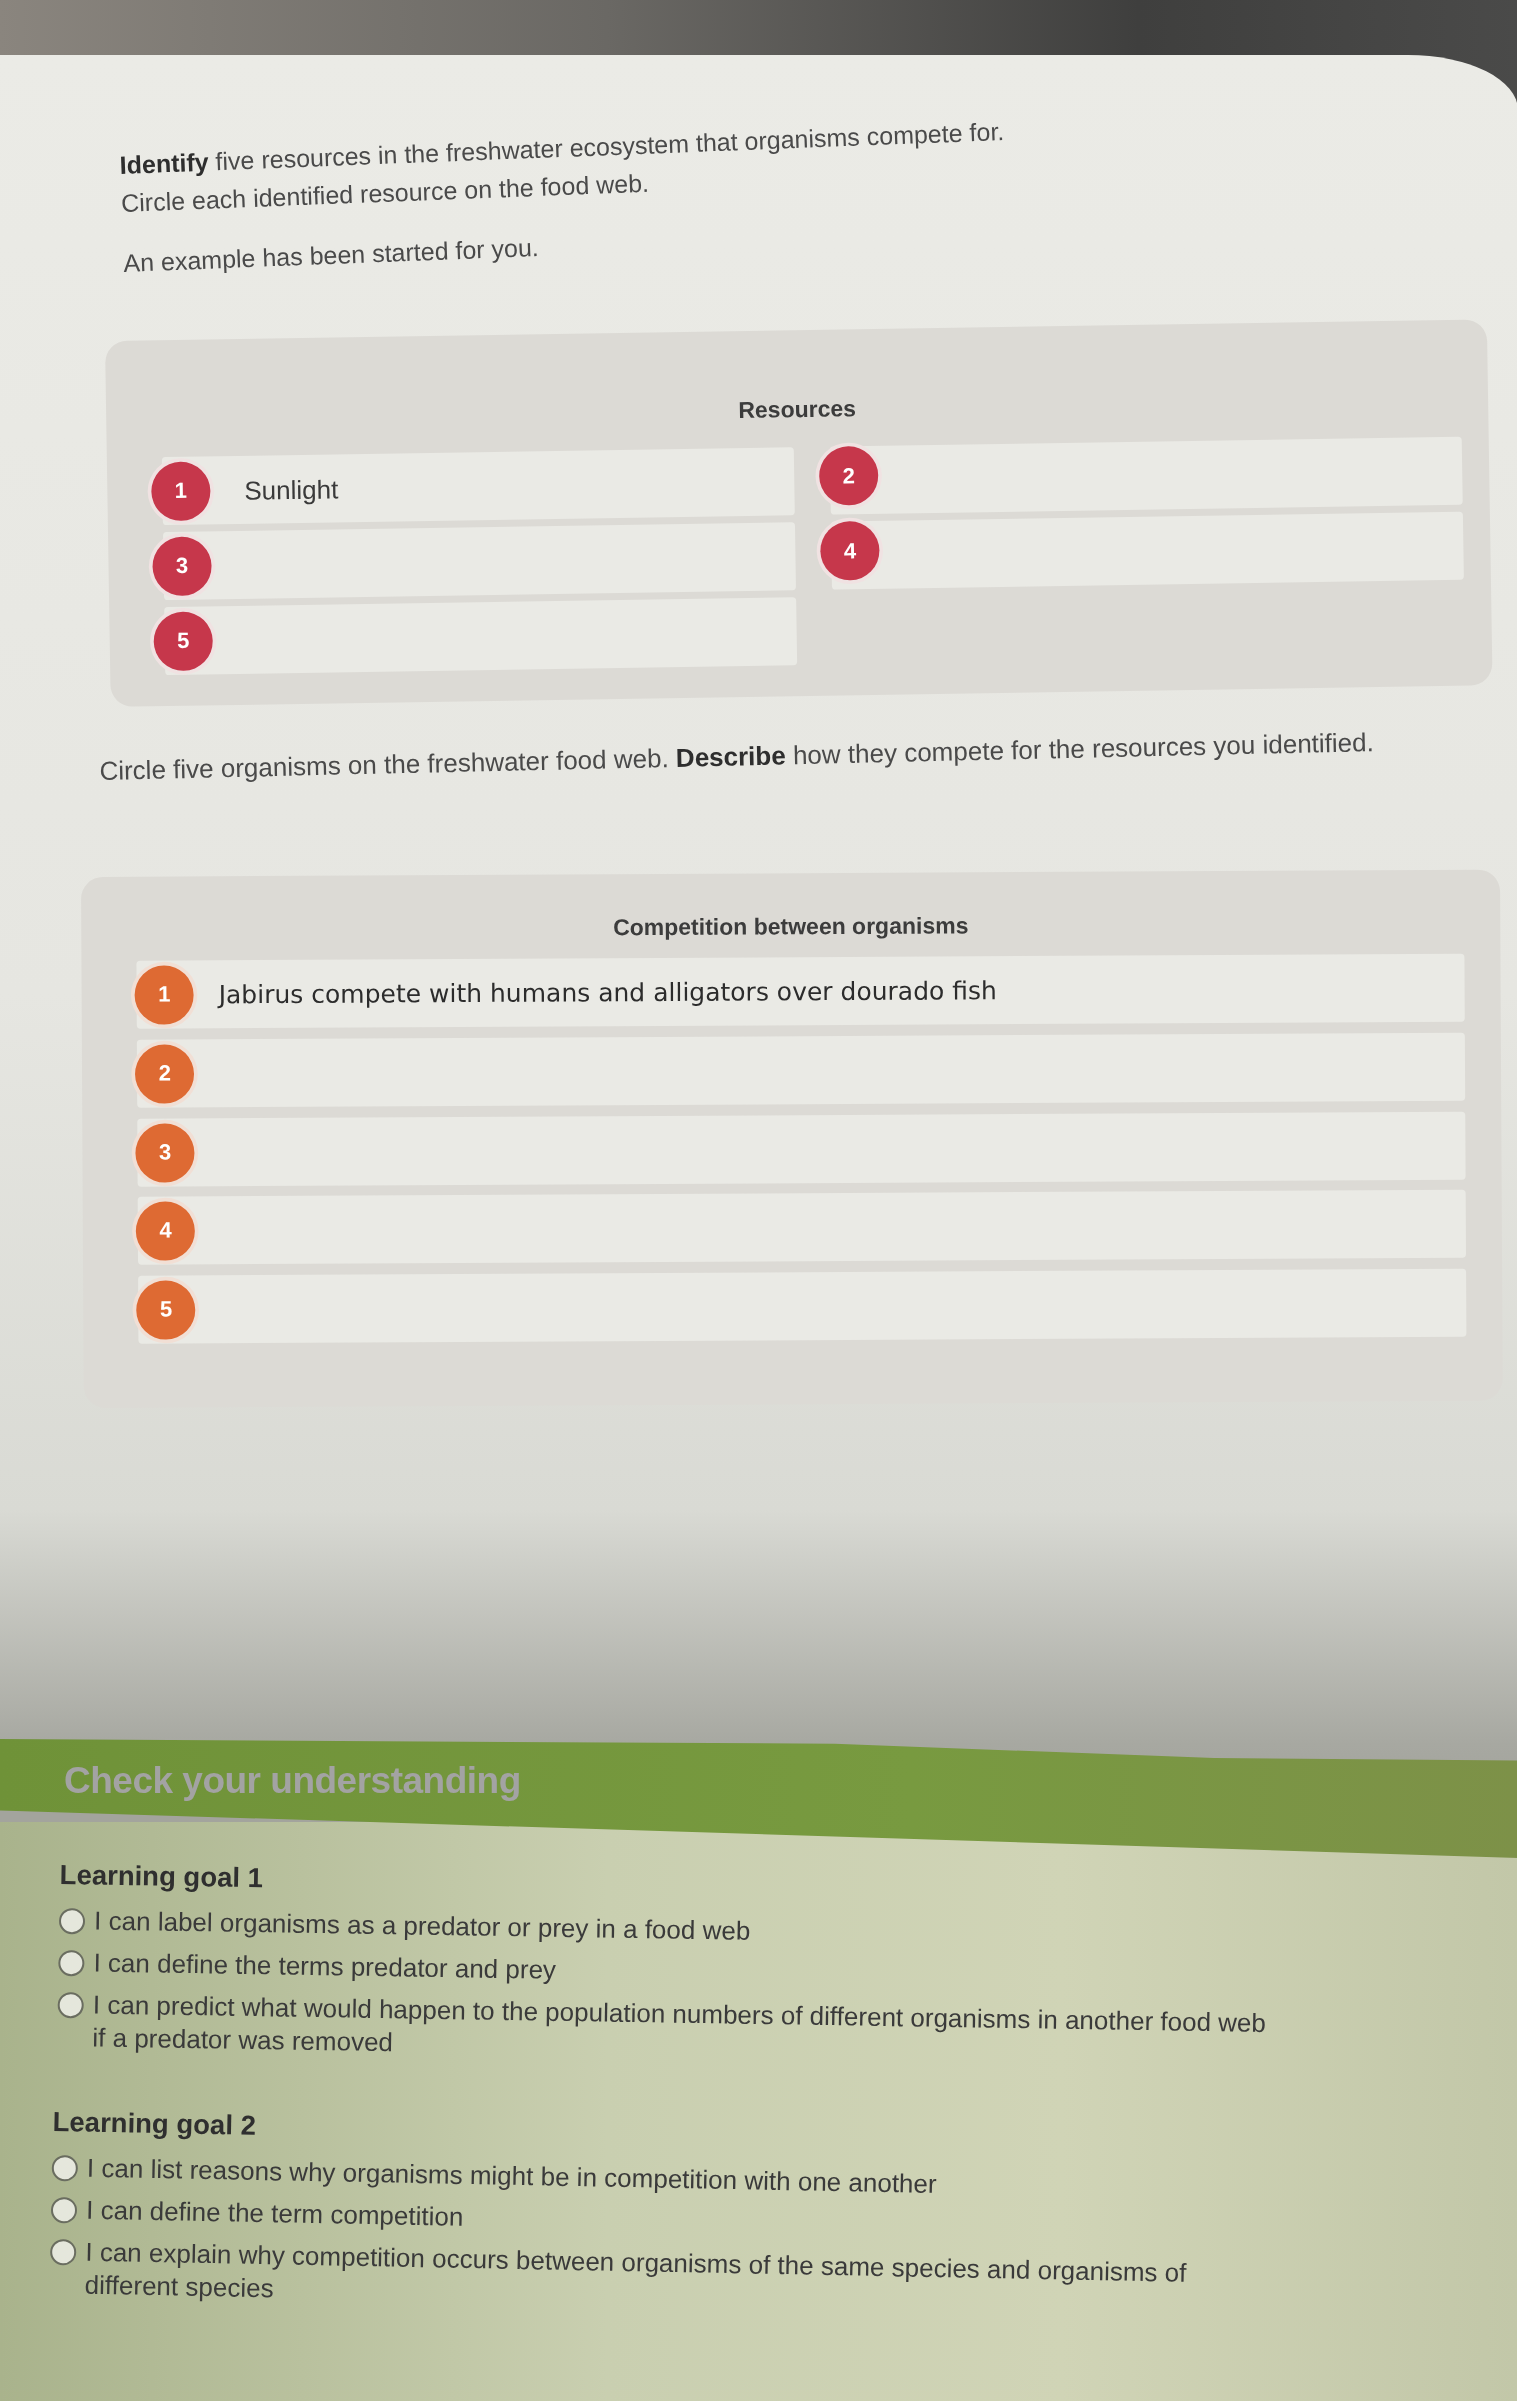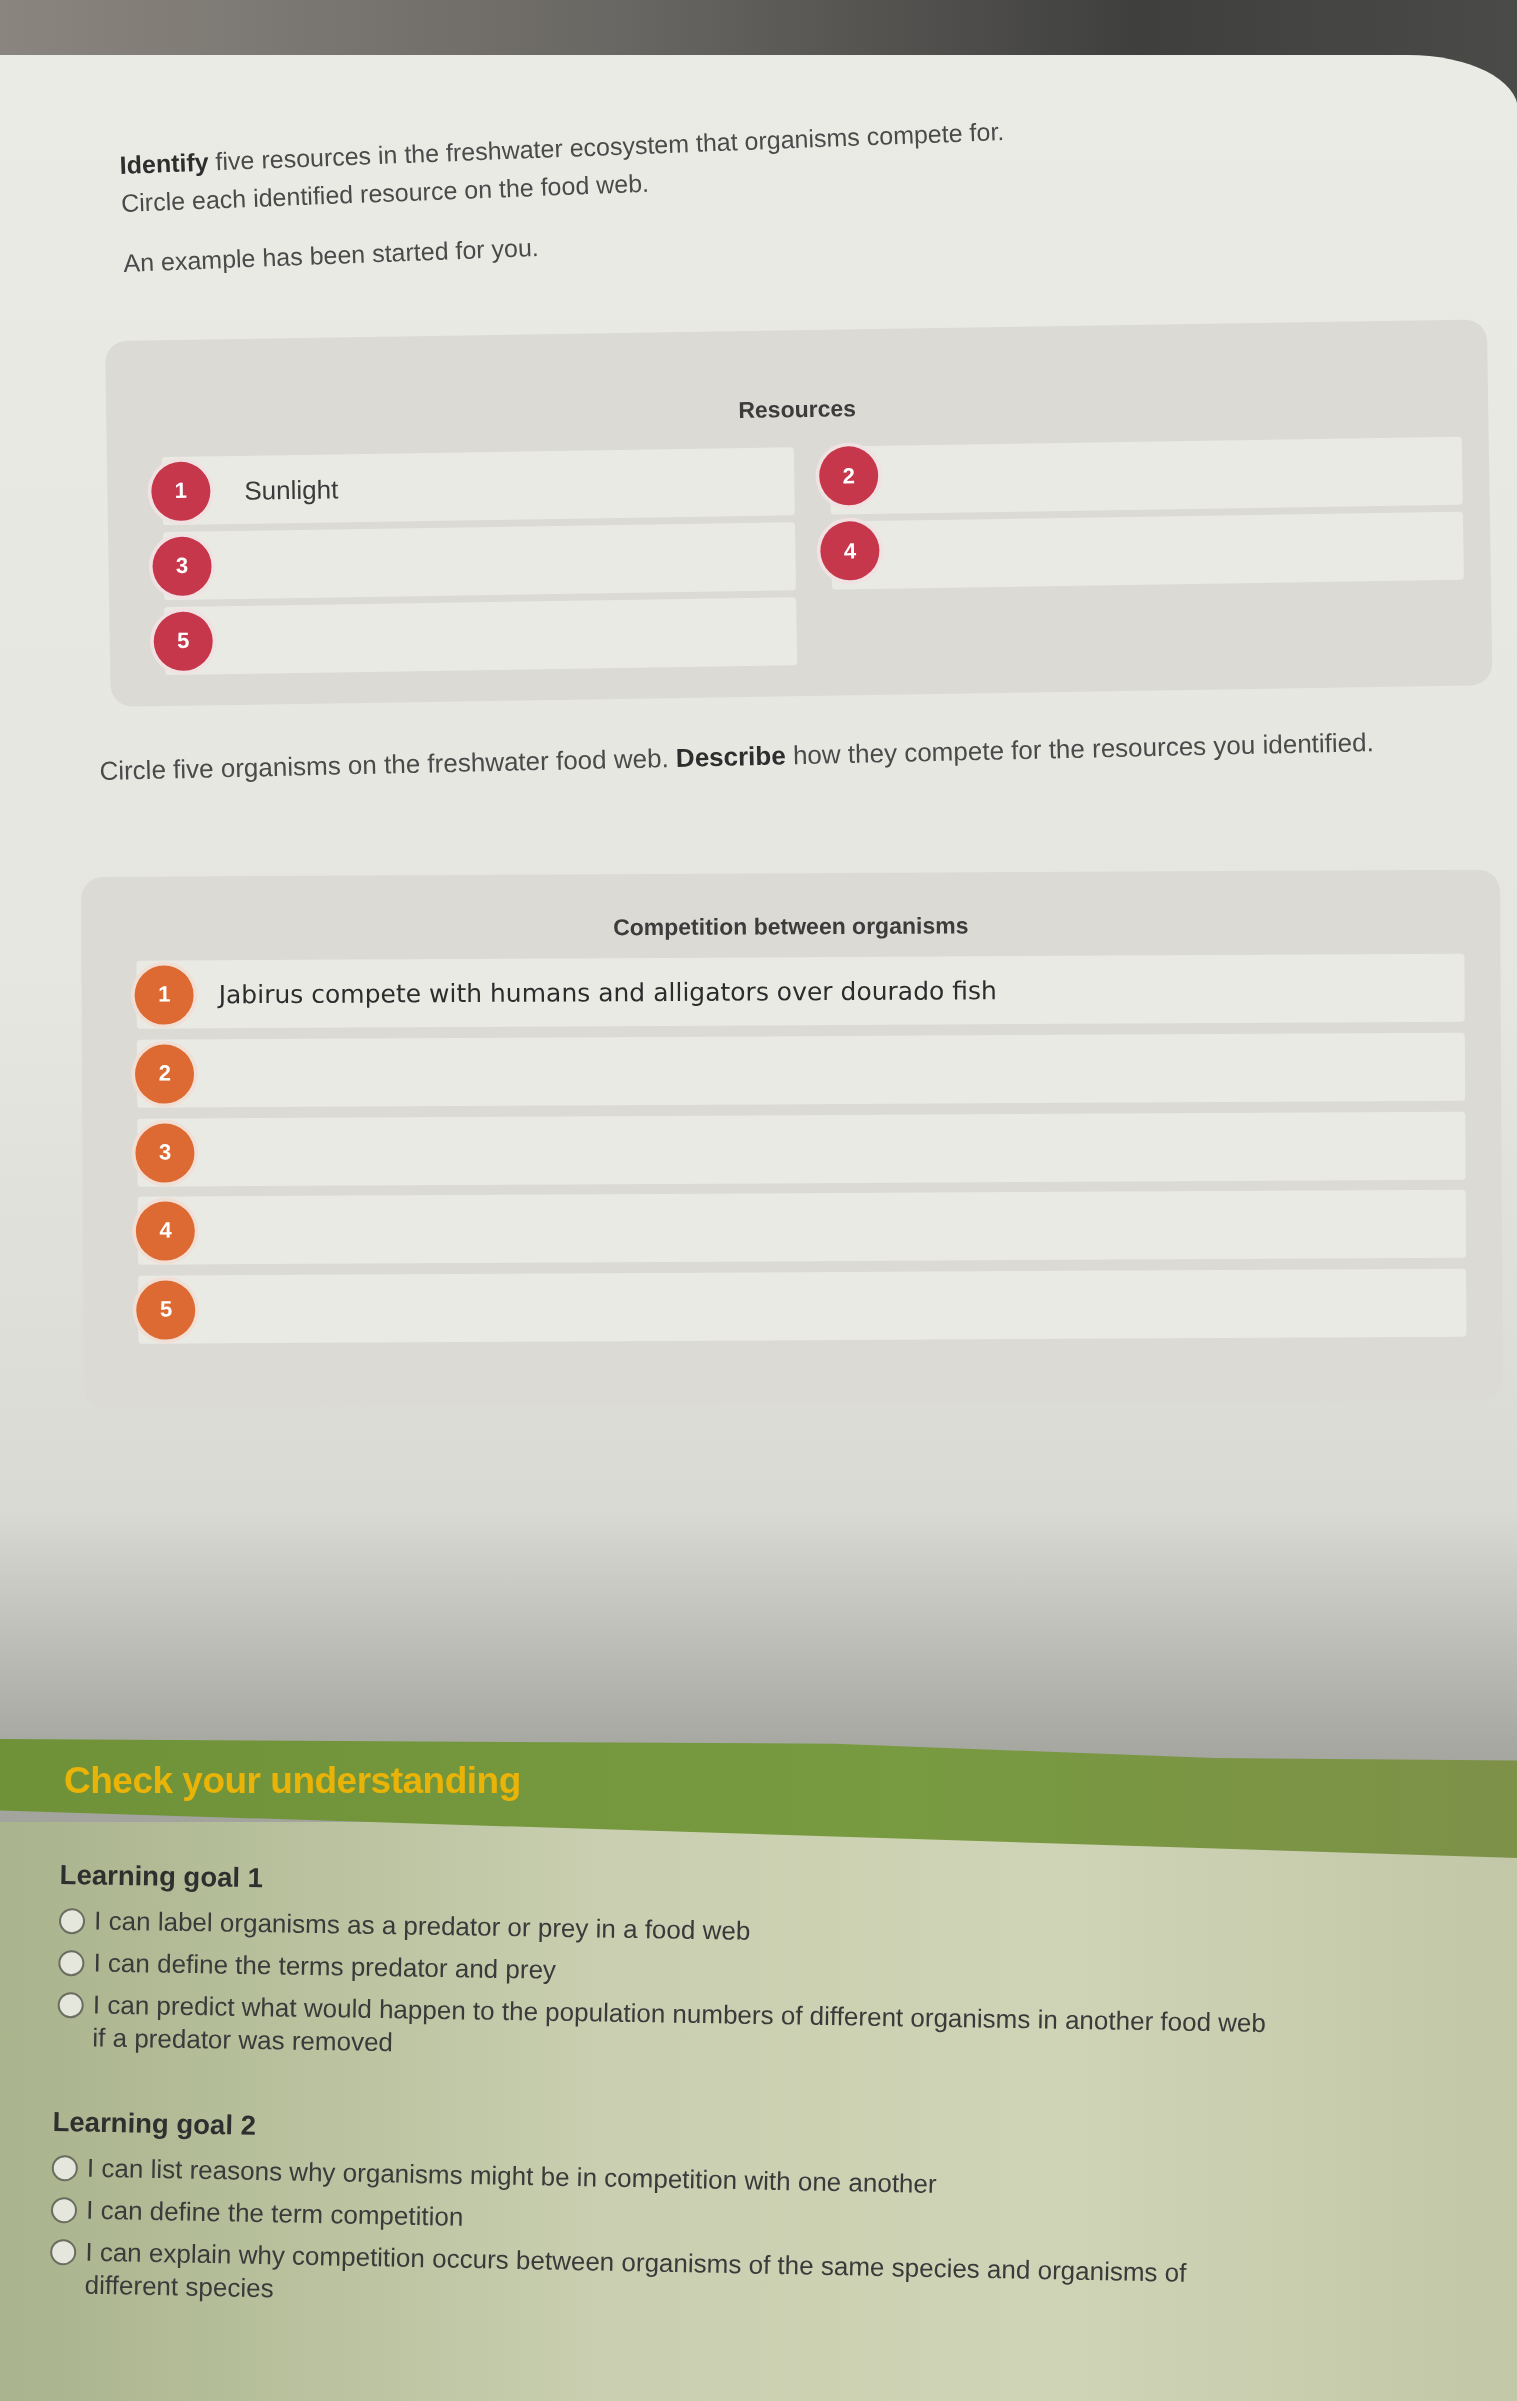--- a/index.html
+++ b/index.html
@@ -66,21 +66,21 @@
   .competition-panel { left: 81px; top: 877px; width: 1419px; height: 531px; transform: rotate(-0.3deg); transform-origin: left top; }
   .competition-panel .panel-title { top: 40px; }
 
   .green-band {
     position: absolute; left: 0; top: 1739px; width: 1518px; height: 119px;
     background: linear-gradient(90deg, #6f9238 0%, #789a40 60%, #7d9148 100%);
     clip-path: polygon(0 0, 55% 4%, 80% 16%, 100% 18%, 100% 100%, 0 60%);
   }
   .check-title {
     position: absolute; left: 64px; top: 1760px; font-size: 37px; font-weight: bold;
-    color: #eab308; letter-spacing: -0.5px;
+    color: #a3a3a3; letter-spacing: -0.5px;
   }
   .goals-area {
     position: absolute; left: 0; top: 1822px; width: 1518px; height: 580px;
     background: linear-gradient(90deg, #a9b38c 0%, #c9cfb0 40%, #d0d4b6 70%, #c2c7a8 100%);
   }
   .goal-block { position: absolute; width: 1328px; transform-origin: left top; }
   .goal-heading { font-size: 27.5px; font-weight: bold; color: #2f2f2f; margin-bottom: 13px; }
   .goal-item { display: flex; align-items: flex-start; font-size: 26px; line-height: 33px; color: #3a3a3a; margin-bottom: 9.2px; }
   .radio {
     flex: none; width: 26px; height: 26px; border-radius: 50%;

